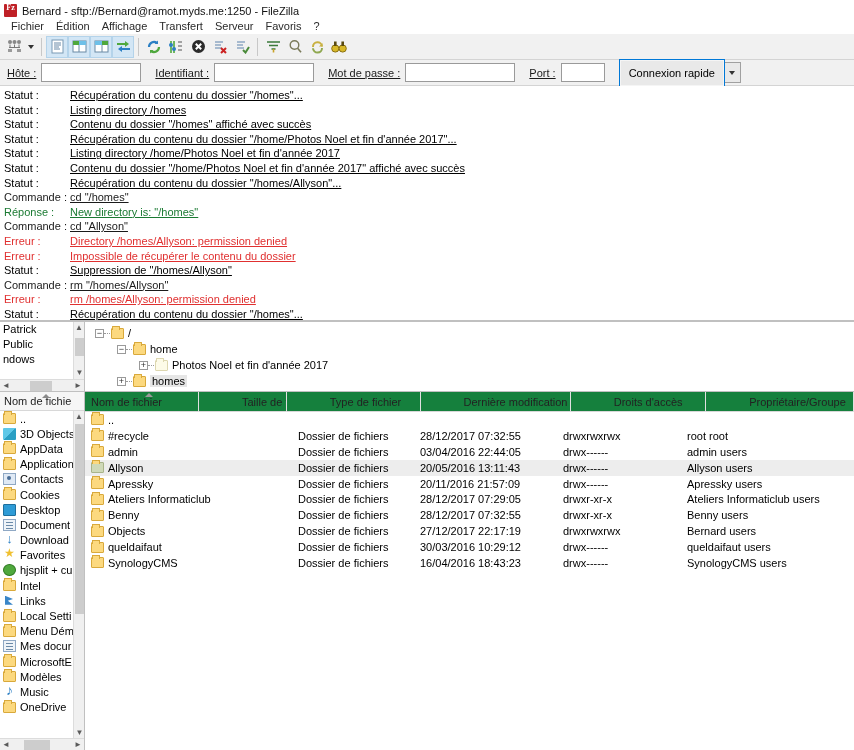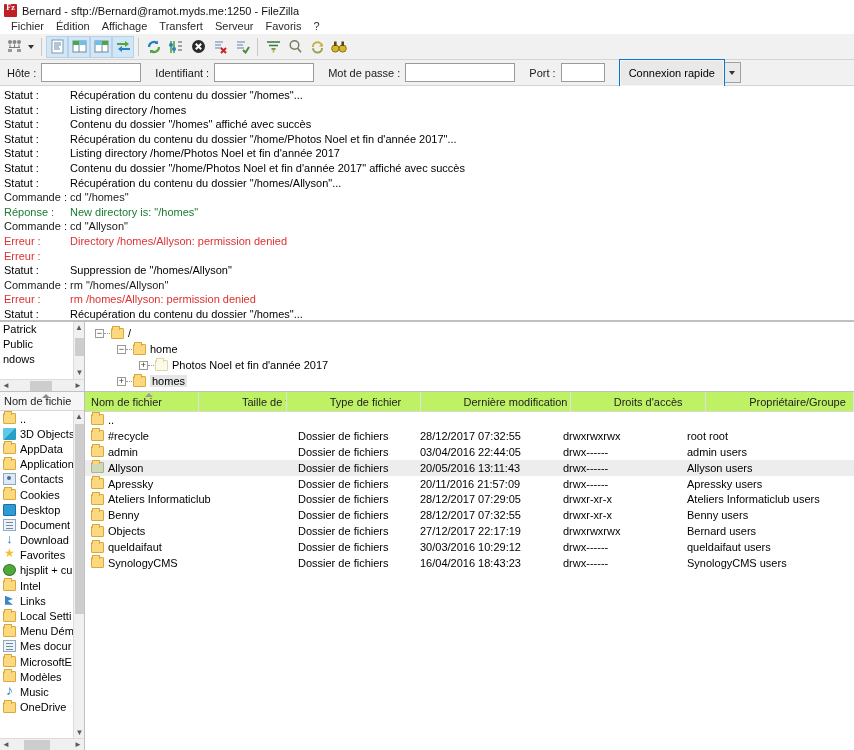--- a/index.html
+++ b/index.html
@@ -83,21 +83,21 @@
   }
 
   
   .quickbar {
     height: 26px; flex: 0 0 26px;
     background: #f1f1f1;
     border-bottom: 1px solid #d4d4d4;
     display: flex; align-items: center;
     padding-left: 7px;
   }
-  .qc-label { font-size: 11px; color: #1a1a1a; margin-right: 5px; white-space: nowrap; }
+  .qc-label { font-size: 11px; color: #1a1a1a; margin-right: 5px; white-space: nowrap; text-decoration: underline; }
   .qc-input {
     height: 19px; background: #ffffff;
     border: 1px solid #9a9a9a;
     font-family: "Liberation Sans", sans-serif;
     font-size: 11px; padding: 0 3px; color: #000;
     outline: none;
   }
   .qc-input.host { width: 100px; }
   .qc-input.user { width: 100px; }
   .qc-input.pass { width: 110px; }
@@ -120,21 +120,21 @@
   .logpane {
     flex: 0 0 235px; height: 235px;
     background: #ffffff;
     border-bottom: 1px solid #c0c0c0;
     overflow: hidden;
     padding-top: 2px;
     position: relative;
   }
   .log-row { display: flex; height: 14.6px; line-height: 14.6px; white-space: nowrap; }
   .log-type { width: 70px; flex: 0 0 70px; padding-left: 4px; font-size: 11px; }
-  .log-msg { font-size: 11px; padding-left: 0px; }
+  .log-msg { font-size: 11px; padding-left: 0px; text-decoration: underline; }
   .log-status .log-type, .log-status .log-msg { color: #000000; }
   .log-command .log-type, .log-command .log-msg { color: #1a1a1a; }
   .log-response .log-type, .log-response .log-msg { color: #1a7a32; }
   .log-error .log-type, .log-error .log-msg { color: #e03030; }
 
   
   .sitebars { flex: 0 0 21px; height: 21px; display: flex; background: #f1f1f1; }
   .sitebar-local {
     width: 85px; flex: 0 0 85px; display: flex; align-items: center;
     padding-left: 4px; border-right: 1px solid #c0c0c0;
@@ -280,21 +280,21 @@
   .hs-track { flex: 1 1 auto; height: 12px; position: relative; }
   .hs-thumb { position: absolute; top: 1px; height: 10px; background: #cdcdcd; }
 
   
   .remotefiles {
     flex: 1 1 auto; background: #ffffff;
     border-top: 1px solid #c0c0c0;
     display: flex; flex-direction: column; overflow: hidden;
   }
   .rf-header {
-    height: 20px; flex: 0 0 20px; background: #bef264;
+    height: 20px; flex: 0 0 20px; background: #15803d;
     border-bottom: 1px solid #d8d8d8; display: flex; position: relative; gap: 37px;
   }
   .rf-th {
     display: flex; align-items: center; padding-left: 6px;
     font-size: 11px; color: #222; border-right: 1px solid #e0e0e0;
     height: 20px; overflow: hidden; white-space: nowrap; position: relative;
   }
   .rf-th .hcaret {
     position: absolute; left: 60px; top: 1px;
     width: 0; height: 0;
@@ -498,20 +498,21 @@
       <div class="log-row log-command">
         <div class="log-type">Commande :</div>
         <div class="log-msg">cd "Allyson"</div>
       </div>
       <div class="log-row log-error">
         <div class="log-type">Erreur :</div>
         <div class="log-msg">Directory /homes/Allyson: permission denied</div>
       </div>
       <div class="log-row log-error">
         <div class="log-type">Erreur :</div>
+        <div class="log-msg">Impossible de récupérer le contenu du dossier</div>
       </div>
       <div class="log-row log-status">
         <div class="log-type">Statut :</div>
         <div class="log-msg">Suppression de "/homes/Allyson"</div>
       </div>
       <div class="log-row log-command">
         <div class="log-type">Commande :</div>
         <div class="log-msg">rm "/homes/Allyson"</div>
       </div>
       <div class="log-row log-error">

